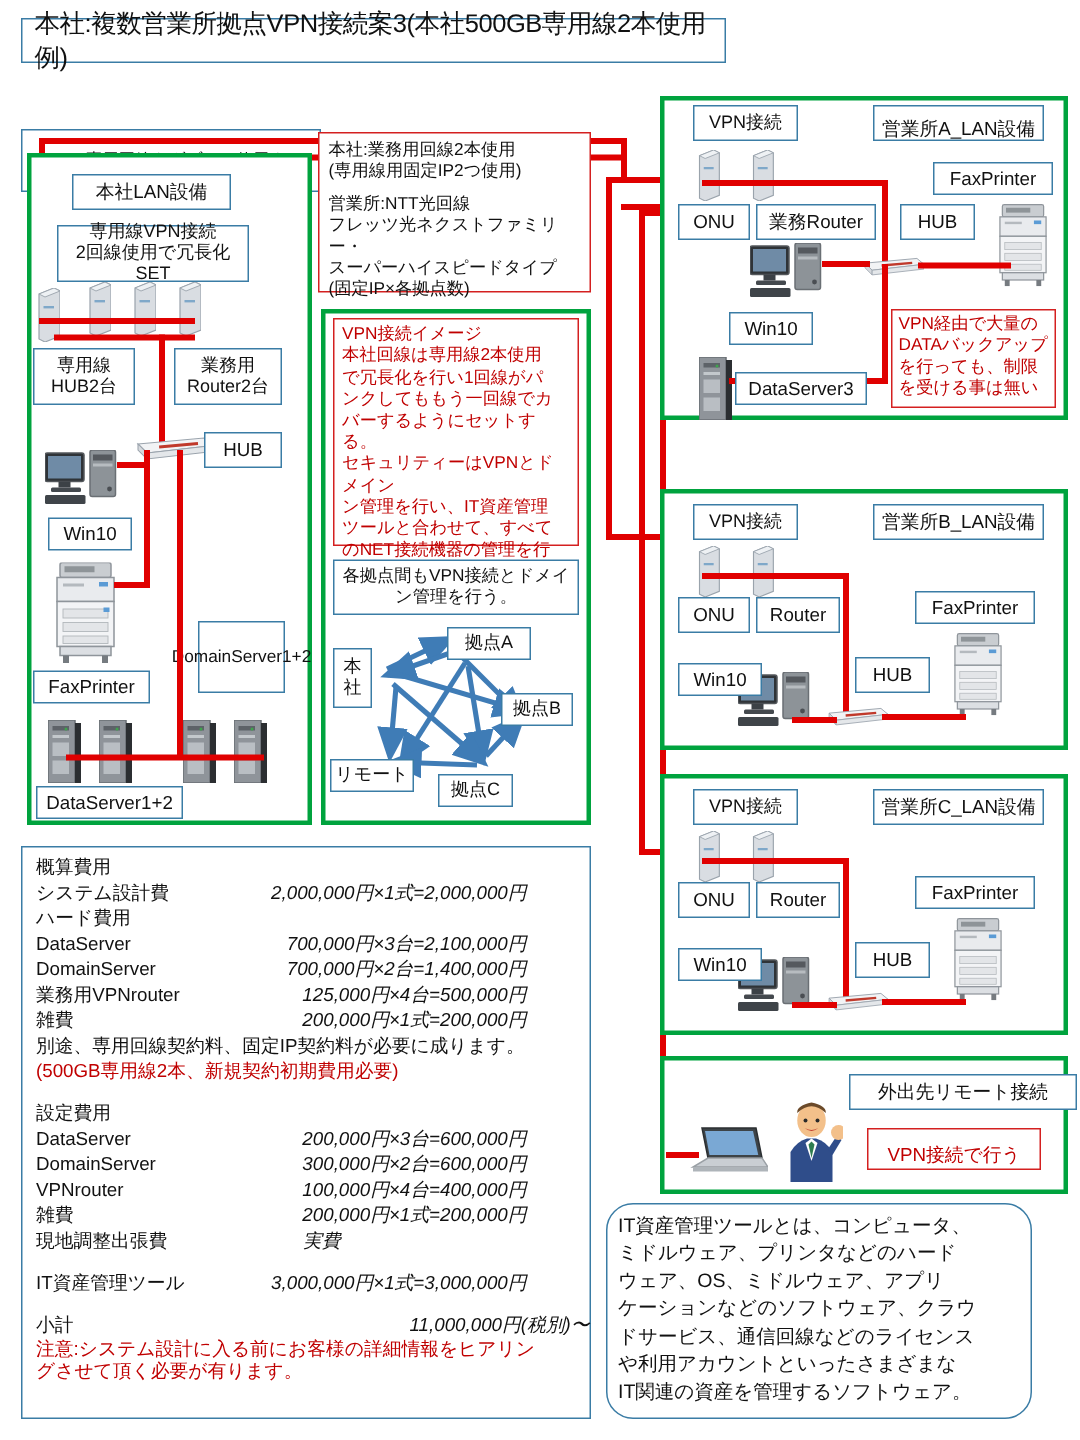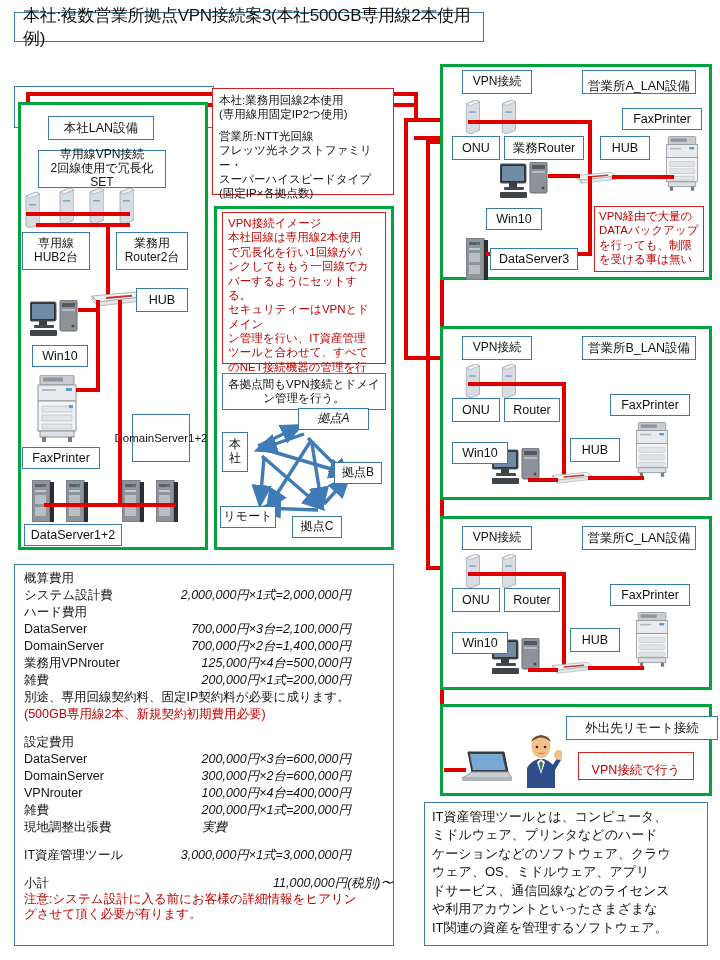--- a/index.html
+++ b/index.html
@@ -300,21 +300,21 @@
     <line x1="100" y1="98" x2="44" y2="96"></line>
     <line x1="106" y1="92" x2="130" y2="66"></line>
     <line x1="44" y1="44" x2="104" y2="96"></line>
   </g>
 </svg>
 
 <div class="abs bluebox" style="left:222px;top:432px;width:26px;height:40px;font-size:12px;flex-direction:column;">
   <span>本</span>
   <span>社</span>
 </div>
-<div class="abs bluebox" style="left:298px;top:408px;width:71px;height:22px;font-size:12px;font-style:italic;">
+<div class="abs bluebox" style="left:298px;top:418px;width:56px;height:22px;font-size:12px;">
   <span>拠点A</span>
 </div>
 <div class="abs bluebox" style="left:334px;top:462px;width:48px;height:22px;font-size:12px;">
   <span>拠点B</span>
 </div>
 <div class="abs bluebox" style="left:292px;top:516px;width:50px;height:22px;font-size:12px;">
   <span>拠点C</span>
 </div>
 <div class="abs bluebox" style="left:220px;top:506px;width:56px;height:22px;font-size:12px;">
   <span>リモート</span>
@@ -664,21 +664,21 @@
   </div>
   <div class="costrow spacer"></div>
   <div class="costrow">
     <span class="lbl">小計</span>
     <span class="val" style="text-align:right;padding-right:0;padding-left:10px;">11,000,000円(税別)〜</span>
   </div>
   <div class="costnote">注意:システム設計に入る前にお客様の詳細情報をヒアリン</div>
   <div class="costnote">グさせて頂く必要が有ります。</div>
 </div>
 
-<div class="abs assetbox" style="left:424px;top:802px;width:284px;height:144px;">
+<div class="abs assetbox" style="left:404px;top:802px;width:284px;height:144px;border-radius:18px;">
   <div>IT資産管理ツールとは、コンピュータ、</div>
   <div>ミドルウェア、プリンタなどのハード</div>
+  <div>ウェア、OS、ミドルウェア、アプリ</div>
   <div>ケーションなどのソフトウェア、クラウ</div>
-  <div>ウェア、OS、ミドルウェア、アプリ</div>
   <div>ドサービス、通信回線などのライセンス</div>
   <div>や利用アカウントといったさまざまな</div>
   <div>IT関連の資産を管理するソフトウェア。</div>
 </div>
 
 </body></html>

